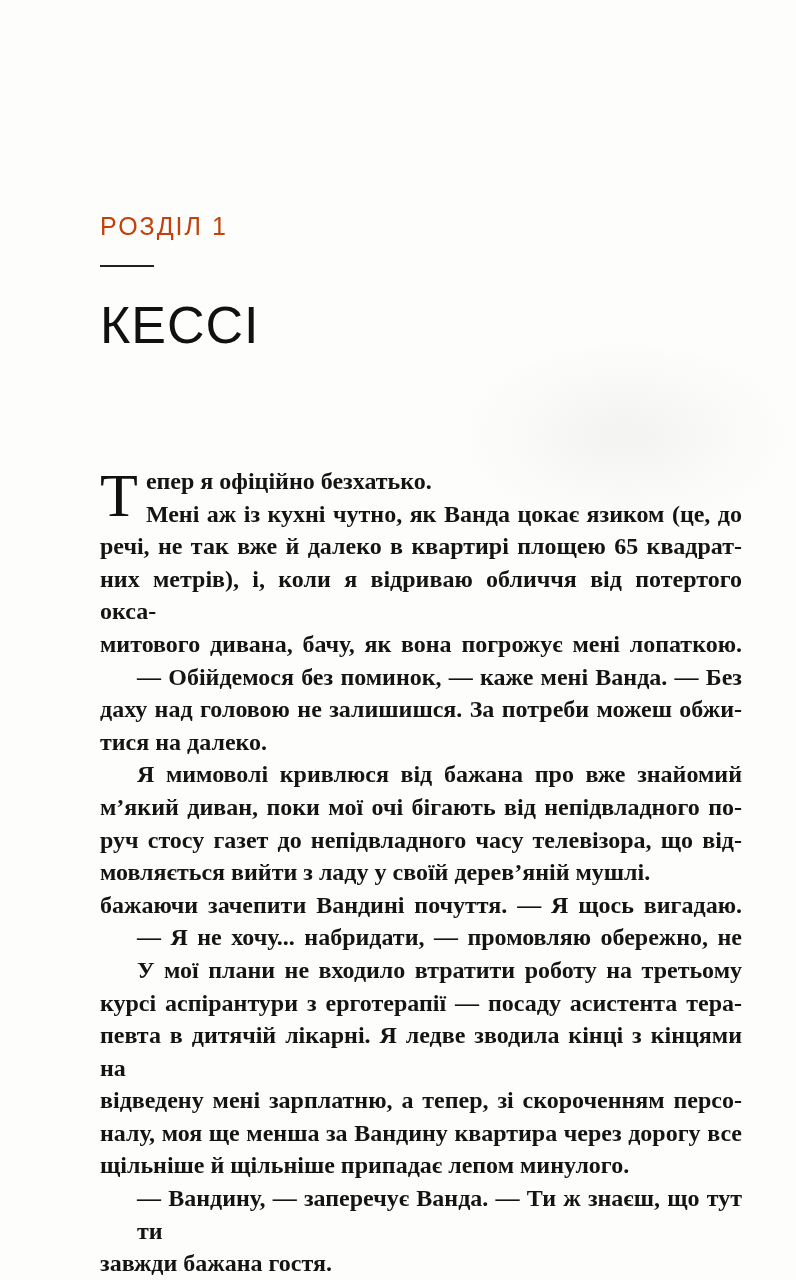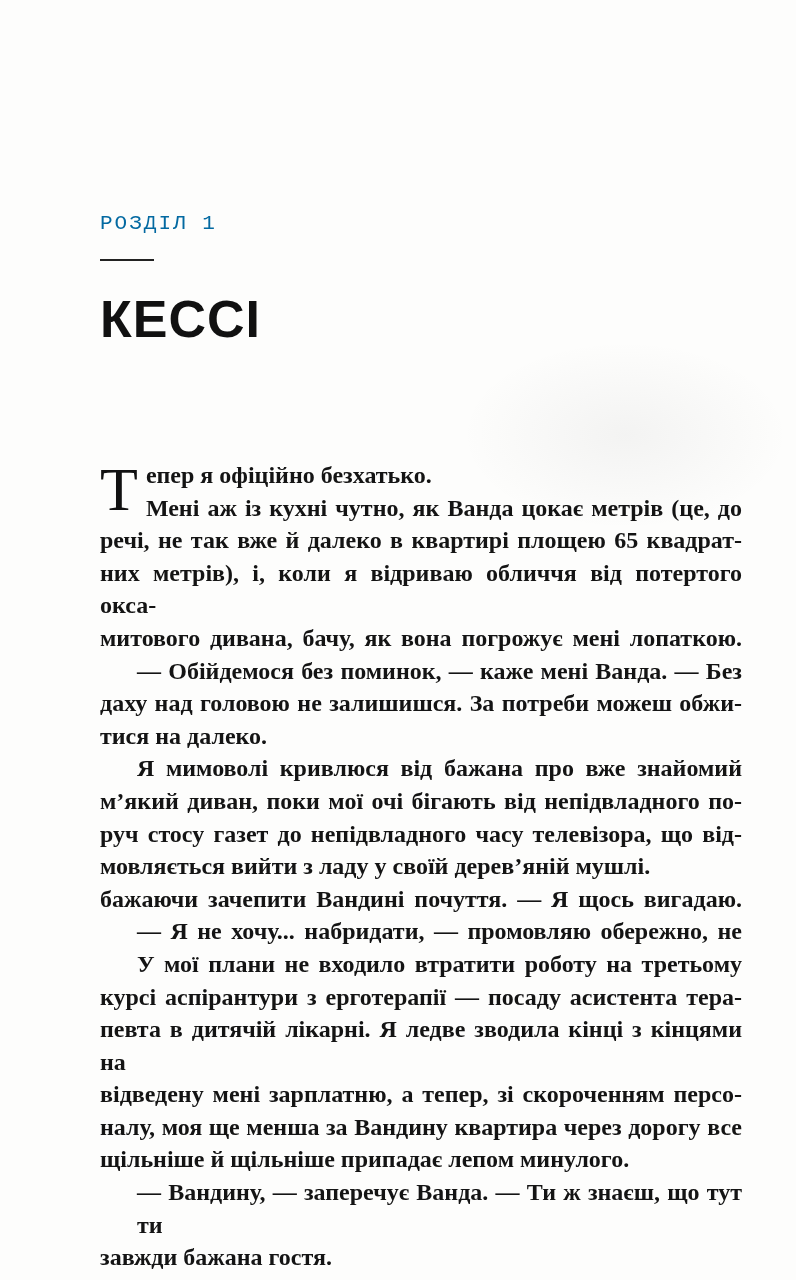--- a/index.html
+++ b/index.html
@@ -22,35 +22,35 @@
     background: radial-gradient(ellipse at center, rgba(60,60,60,0.05), rgba(60,60,60,0) 70%);
     pointer-events: none;
   }
   .content {
     position: relative;
     padding-left: 100px;
     padding-right: 54px;
   }
   .chapter-label {
     padding-top: 212px;
-    font-family: Liberation Mono, monospace;
-    font-size: 21px;
+    font-family: Liberation Sans, sans-serif;
+    font-size: 25px;
     letter-spacing: 2px;
-    color: #0369a1;
+    color: #c2410c;
   }
   .chapter-rule {
     width: 54px;
     height: 2px;
     background: #222;
     margin-top: 24px;
   }
   .chapter-title {
     margin: 30px 0 0 0;
     font-family: "Liberation Sans", sans-serif;
-    font-weight: 700;
+    font-weight: 400;
     font-size: 52px;
     line-height: 56px;
     letter-spacing: 1px;
     color: #111;
   }
   .text-block {
     margin-top: 112px;
     width: 642px;
     font-size: 24px;
     line-height: 32.6px;
@@ -85,21 +85,21 @@
       <div class="chapter-label">РОЗДІЛ 1</div>
       <div class="chapter-rule"></div>
       <h1 class="chapter-title">КЕССІ</h1>
     </header>
 
     <div class="text-block">
 
       <div class="para opening">
         <div class="dropcap">Т</div>
         <div class="line end">епер я офіційно безхатько.</div>
-        <div class="line">Мені аж із кухні чутно, як Ванда цокає метрів (це, до</div>
+        <div class="line">Мені аж із кухні чутно, як Ванда цокає язиком (це, до</div>
         <div class="line">речі, не так вже й далеко в квартирі площею 65 квадрат-</div>
         <div class="line">них метрів), і, коли я відриваю обличчя від потертого окса-</div>
         <div class="line">митового дивана, бачу, як вона погрожує мені лопаткою.</div>
       </div>
 
       <div class="para">
         <div class="line first">— Обійдемося без поминок, — каже мені Ванда. — Без</div>
         <div class="line">даху над головою не залишишся. За потреби можеш обжи-</div>
         <div class="line end">тися на далеко.</div>
       </div>

